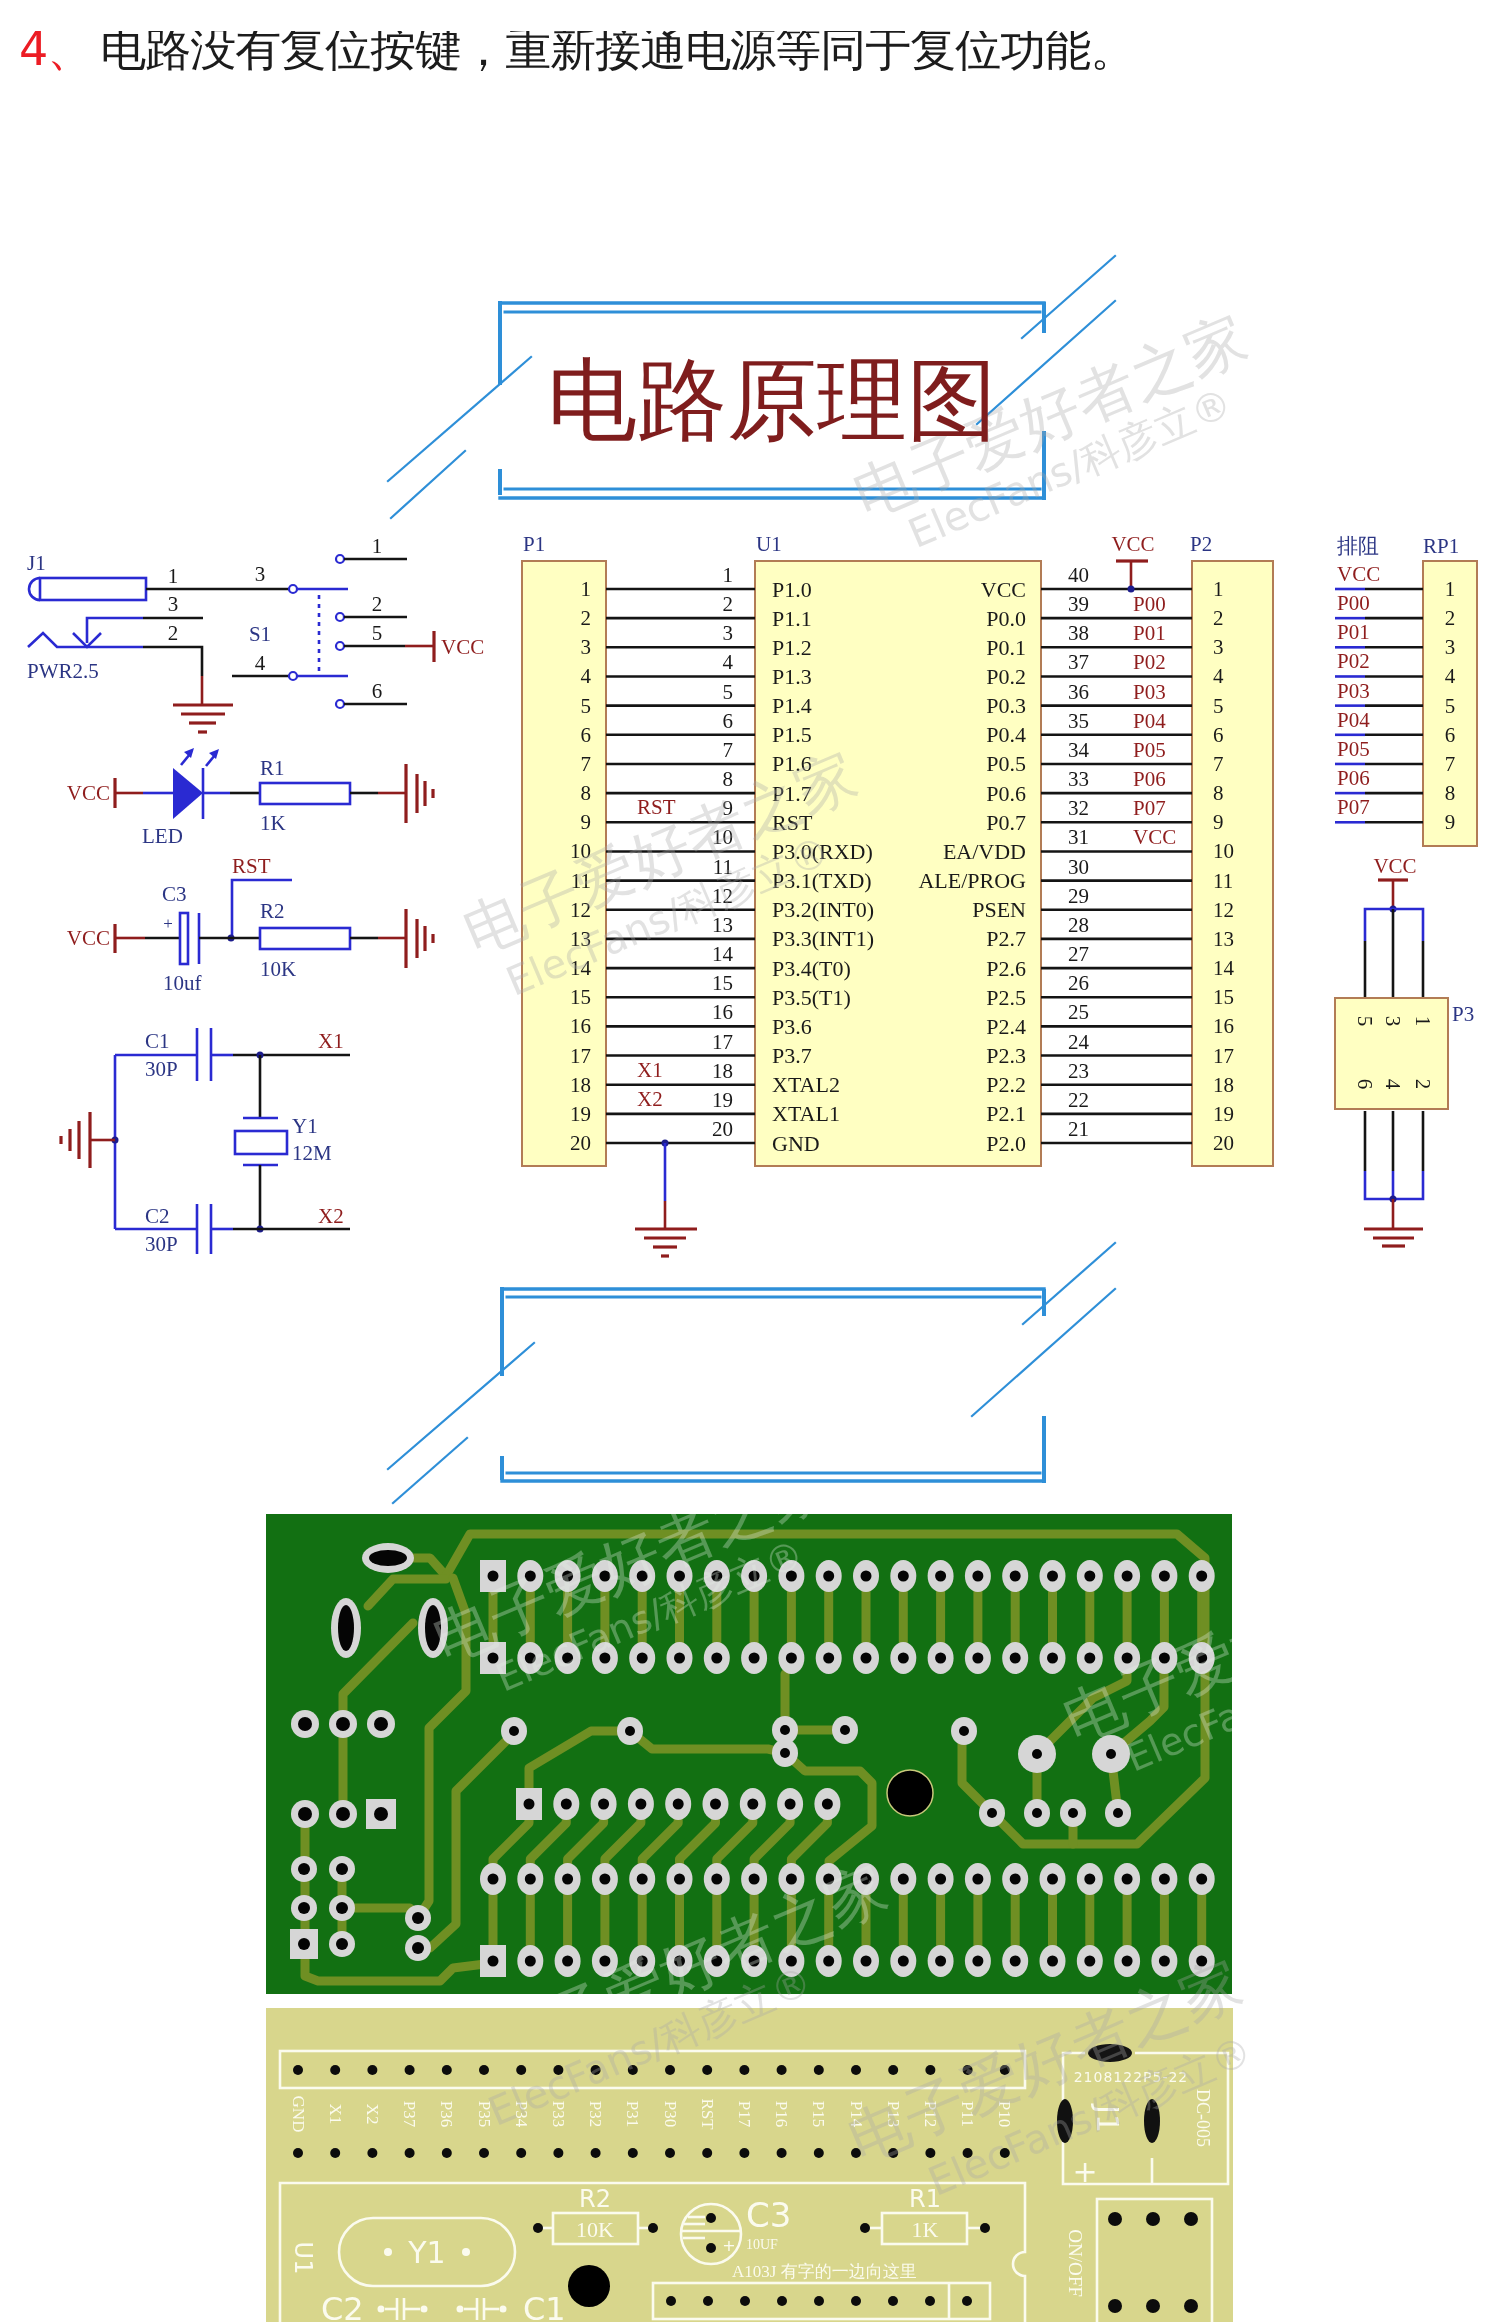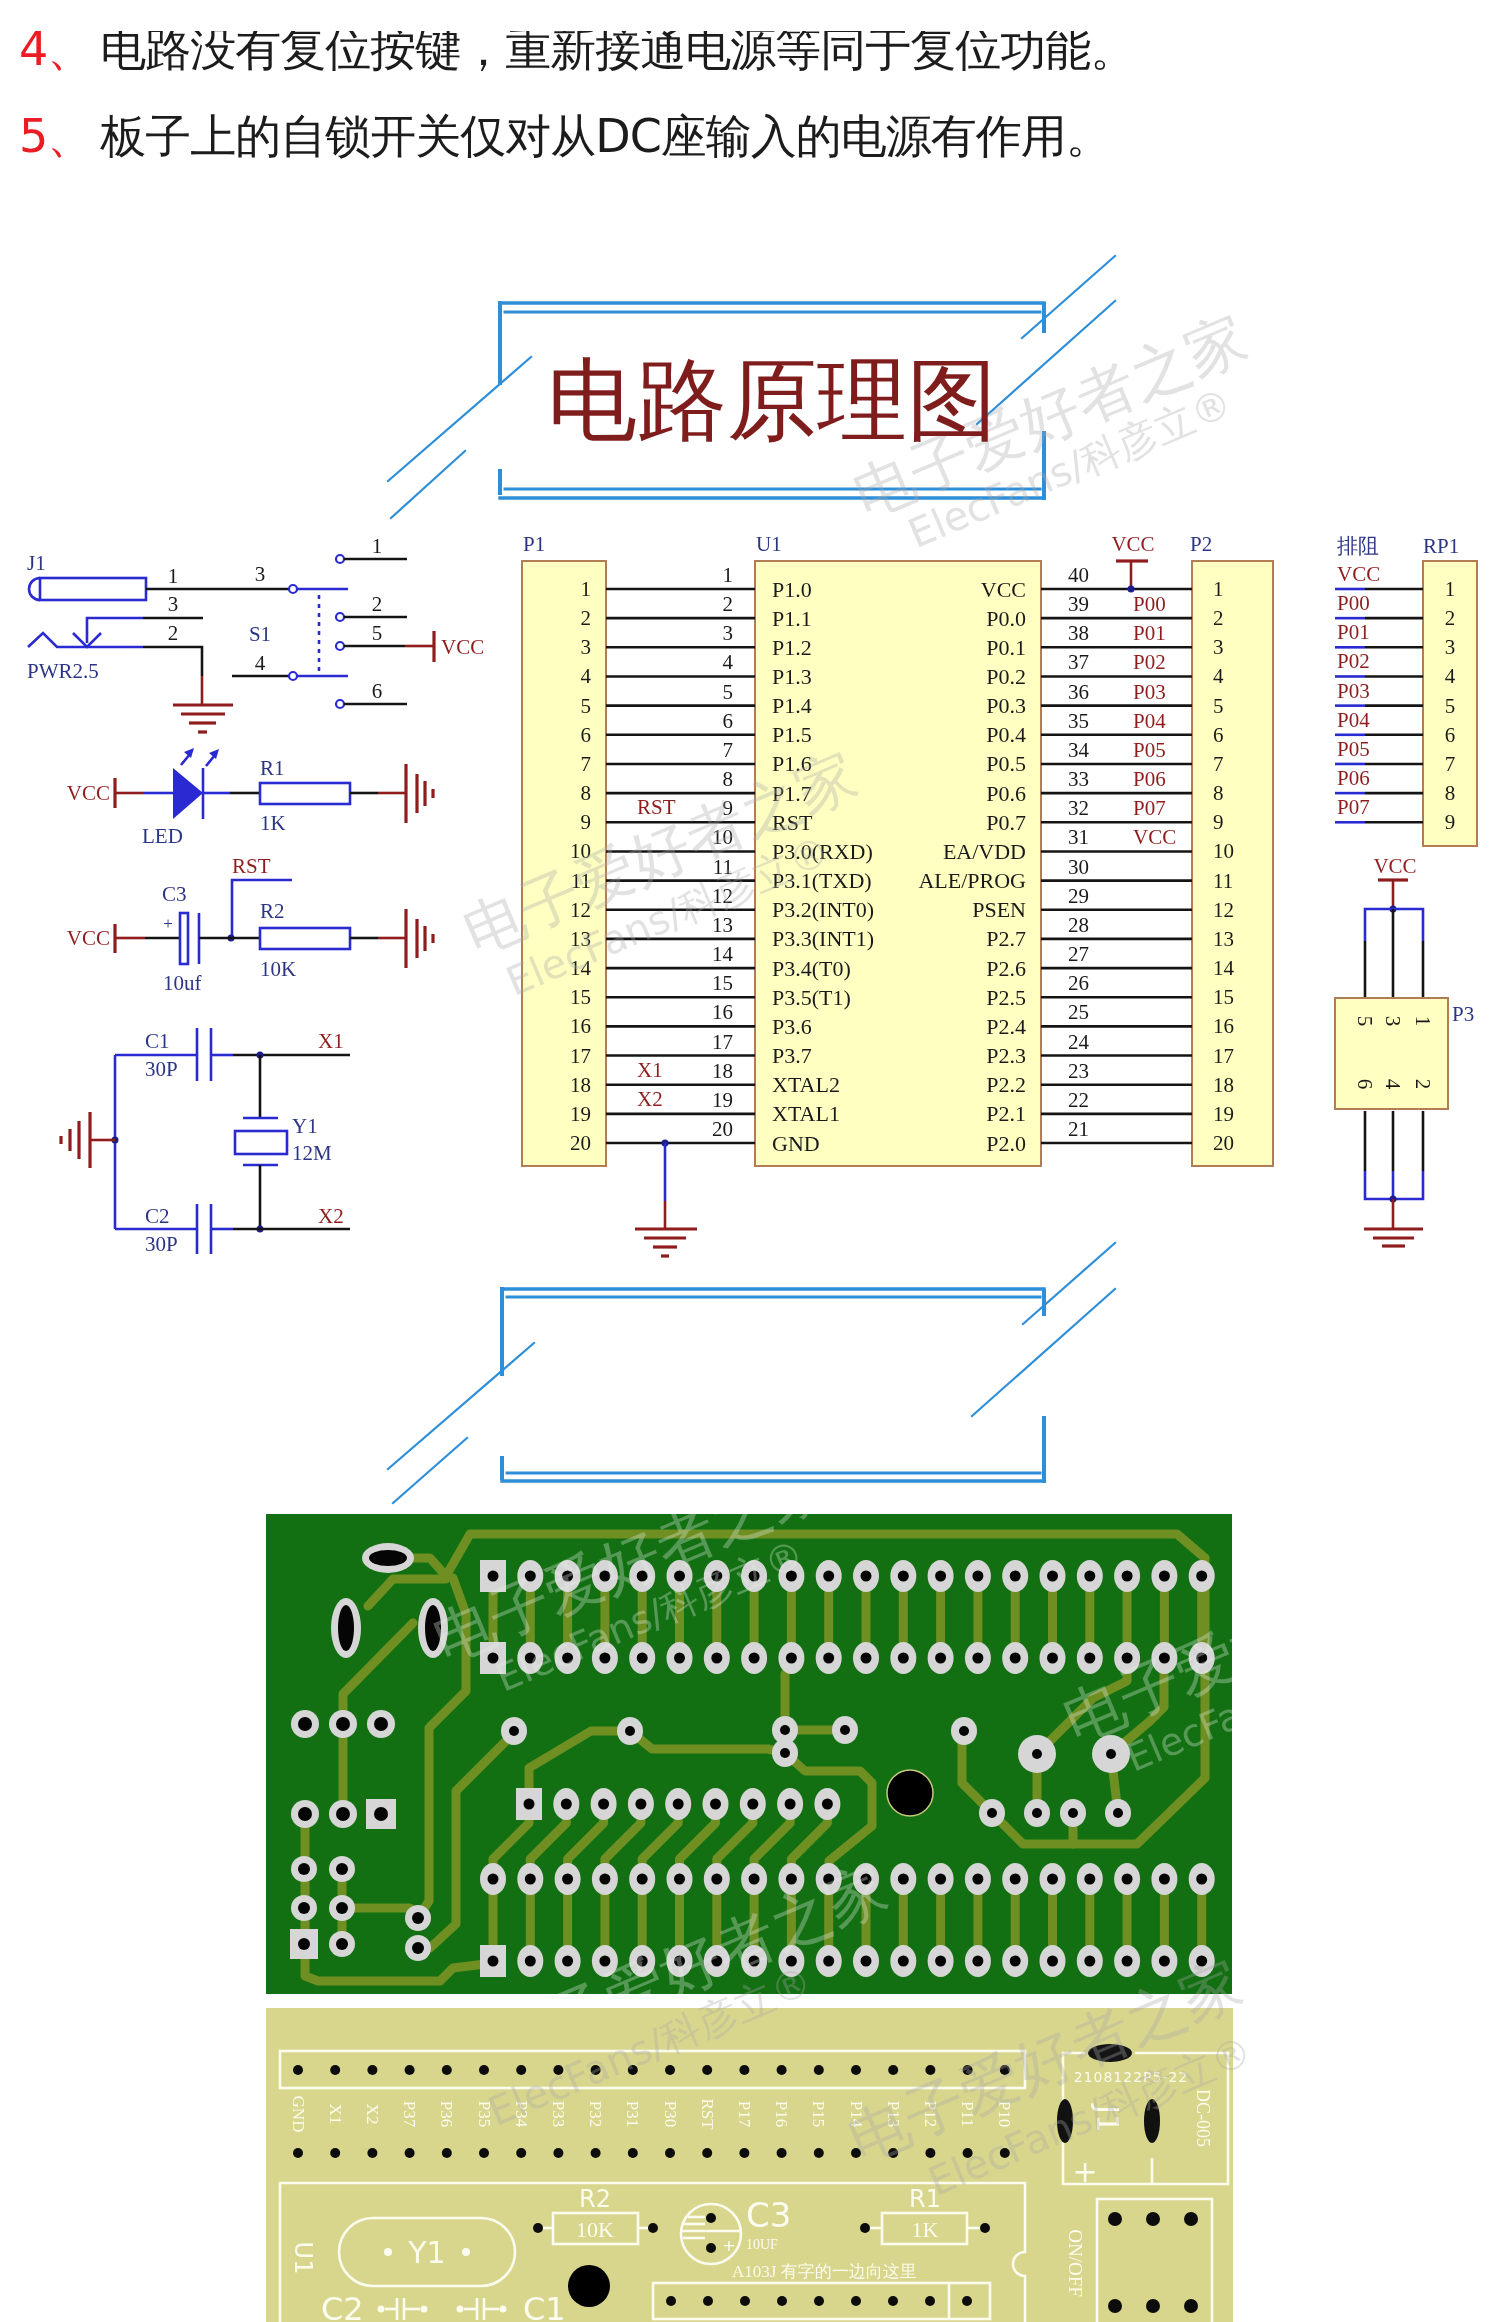--- a/index.html
+++ b/index.html
@@ -40,23 +40,20 @@
   .wm { fill: #a8a8a8; opacity: 0.33; font-family: "DejaVu Sans", sans-serif; dominant-baseline: central; }
   .wm-g { fill: #e6f0e6; opacity: 0.32; font-family: "DejaVu Sans", sans-serif; dominant-baseline: central; }
 </style>
 </head>
 <body>
 
 <div id="page">
 
   <div class="note" style="top:-5px;">
     <span class="num">4、</span><span>电路没有复位按键，重新接通电源等同于复位功能。</span>
-  </div>
-  <div class="note" style="top:82px;">
-    <span class="num">5、</span><span>板子上的自锁开关仅对从DC座输入的电源有作用。</span>
   </div>
 
   <svg id="art" width="1500" height="2322" viewBox="0 0 1500 2322">
 
     <g>
       <line class="frame" stroke-width="3.4" x1="500" y1="272" x2="1044" y2="272"></line>
       <line class="frame" stroke-width="3" x1="505" y1="281" x2="1040" y2="281"></line>
       <line class="frame" stroke-width="3" x1="505" y1="458" x2="1040" y2="458"></line>
       <line class="frame" stroke-width="3.4" x1="500" y1="467" x2="1044" y2="467"></line>
       <line class="frame" stroke-width="4" x1="500" y1="272" x2="500" y2="352"></line>

